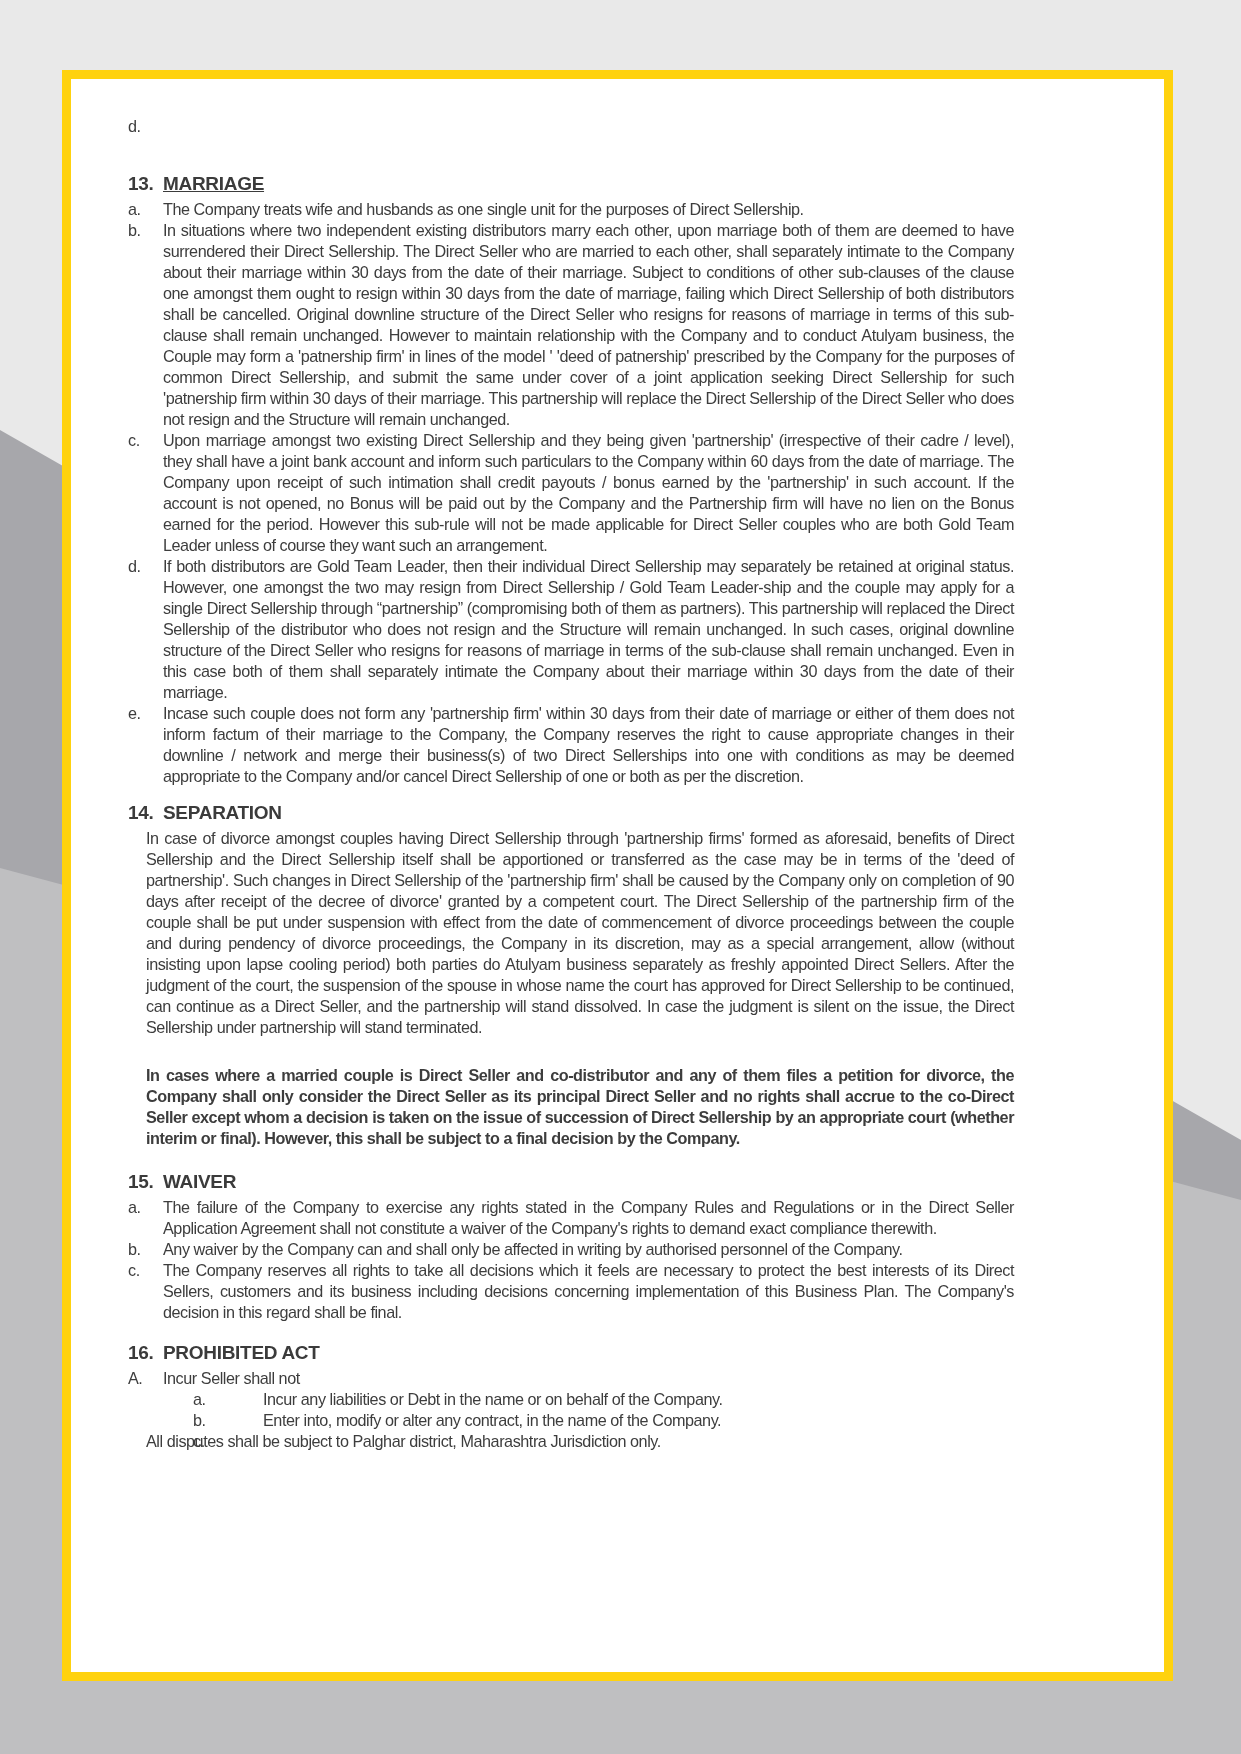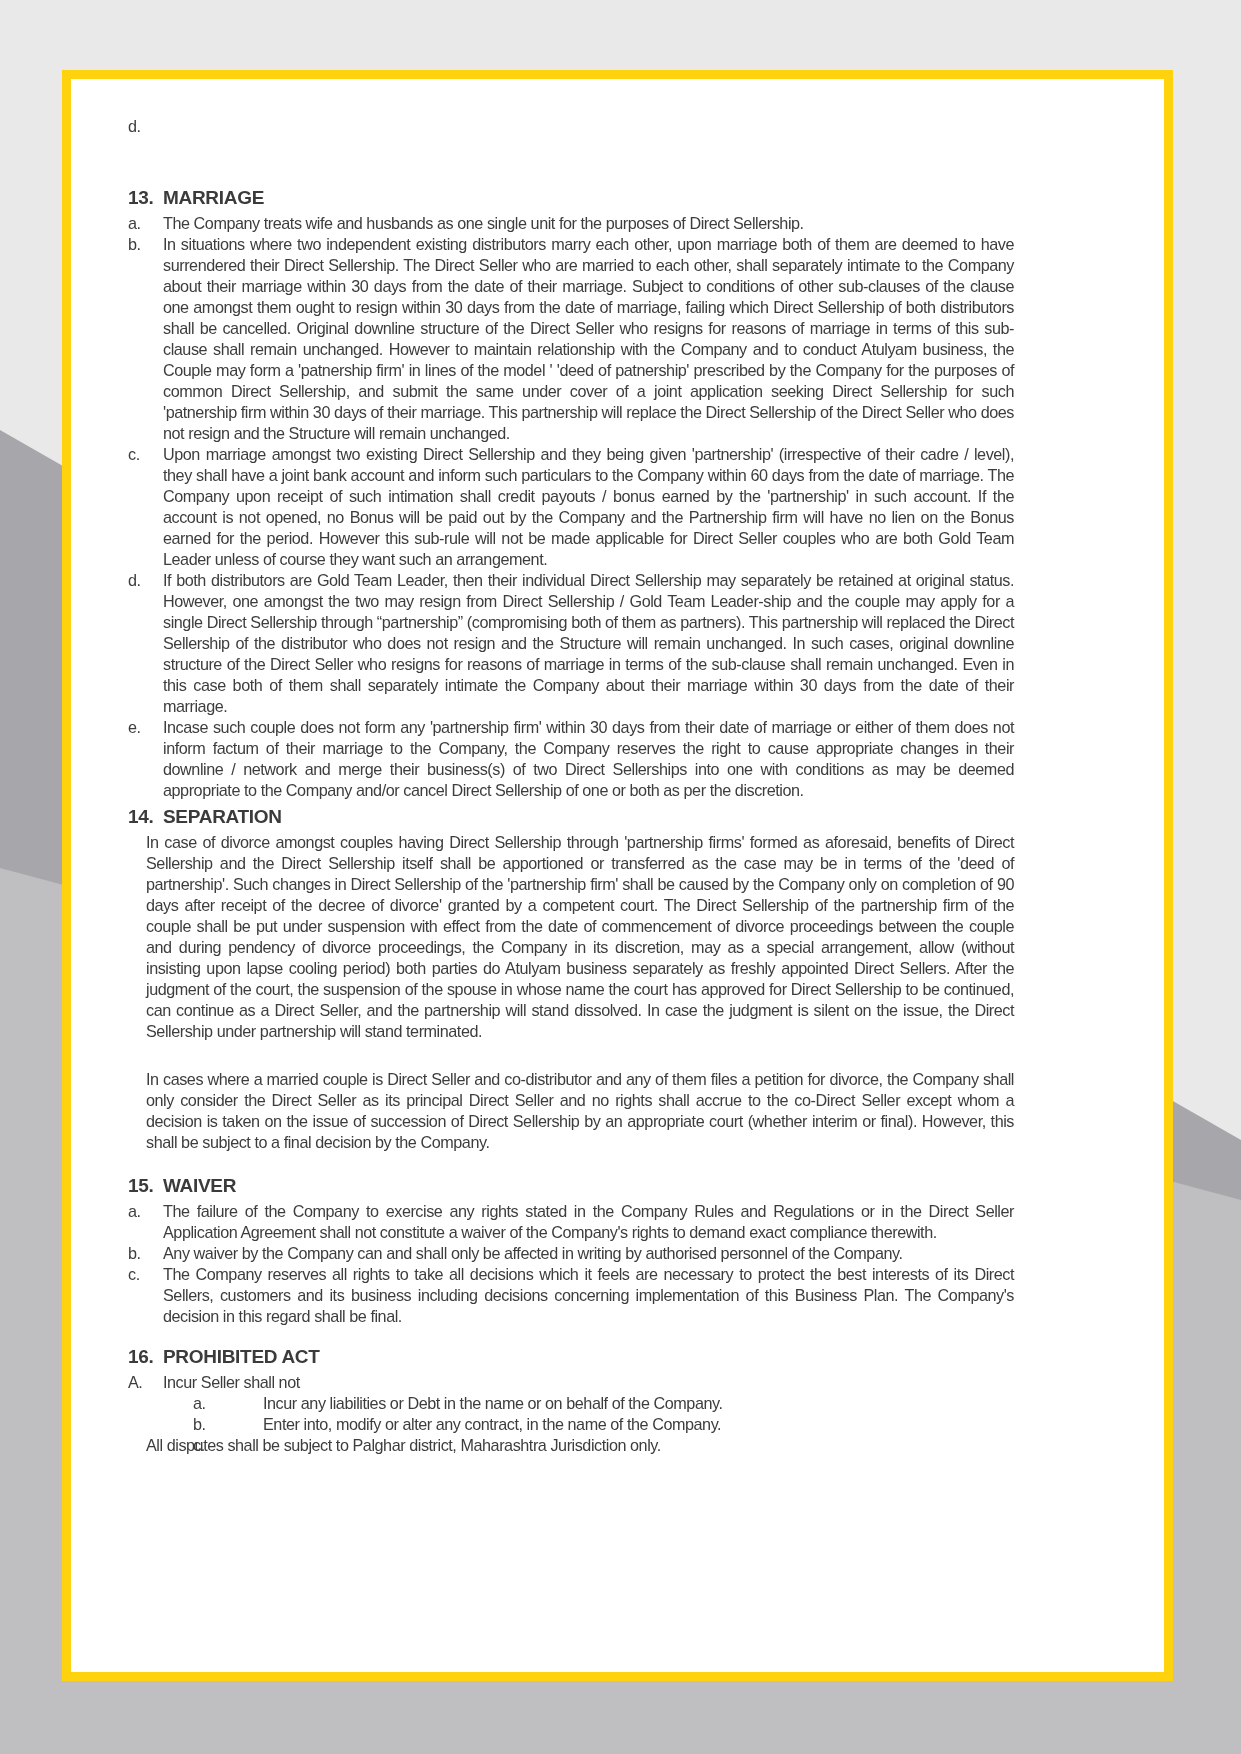--- a/index.html
+++ b/index.html
@@ -80,23 +80,23 @@
     padding-left: 90px;
     text-indent: 45px;
     text-align: justify;
   }
   .sub .lbl {
     position: absolute;
     left: 65px;
     top: 0;
     text-indent: 0;
   }
-  .mt-before-13 { margin-top: 70px; }
-  .mt-before-14 { margin-top: 4px; }
-  .mt-gap-para  { margin-top: 27px; }
+  .mt-before-13 { margin-top: 56px; text-decoration: underline; }
+  .mt-before-14 { margin-top: 14px; }
+  .mt-gap-para  { margin-top: 27px; font-weight: bold; }
   .mt-before-15 { margin-top: 21px; }
   .mt-before-16 { margin-top: 18px; }
   .mt-before-17 { margin-top: 21px; }
 </style>
 </head>
 <body>
 
 <div class="bg-shade dark"></div>
 <div class="bg-shade medium"></div>
 

